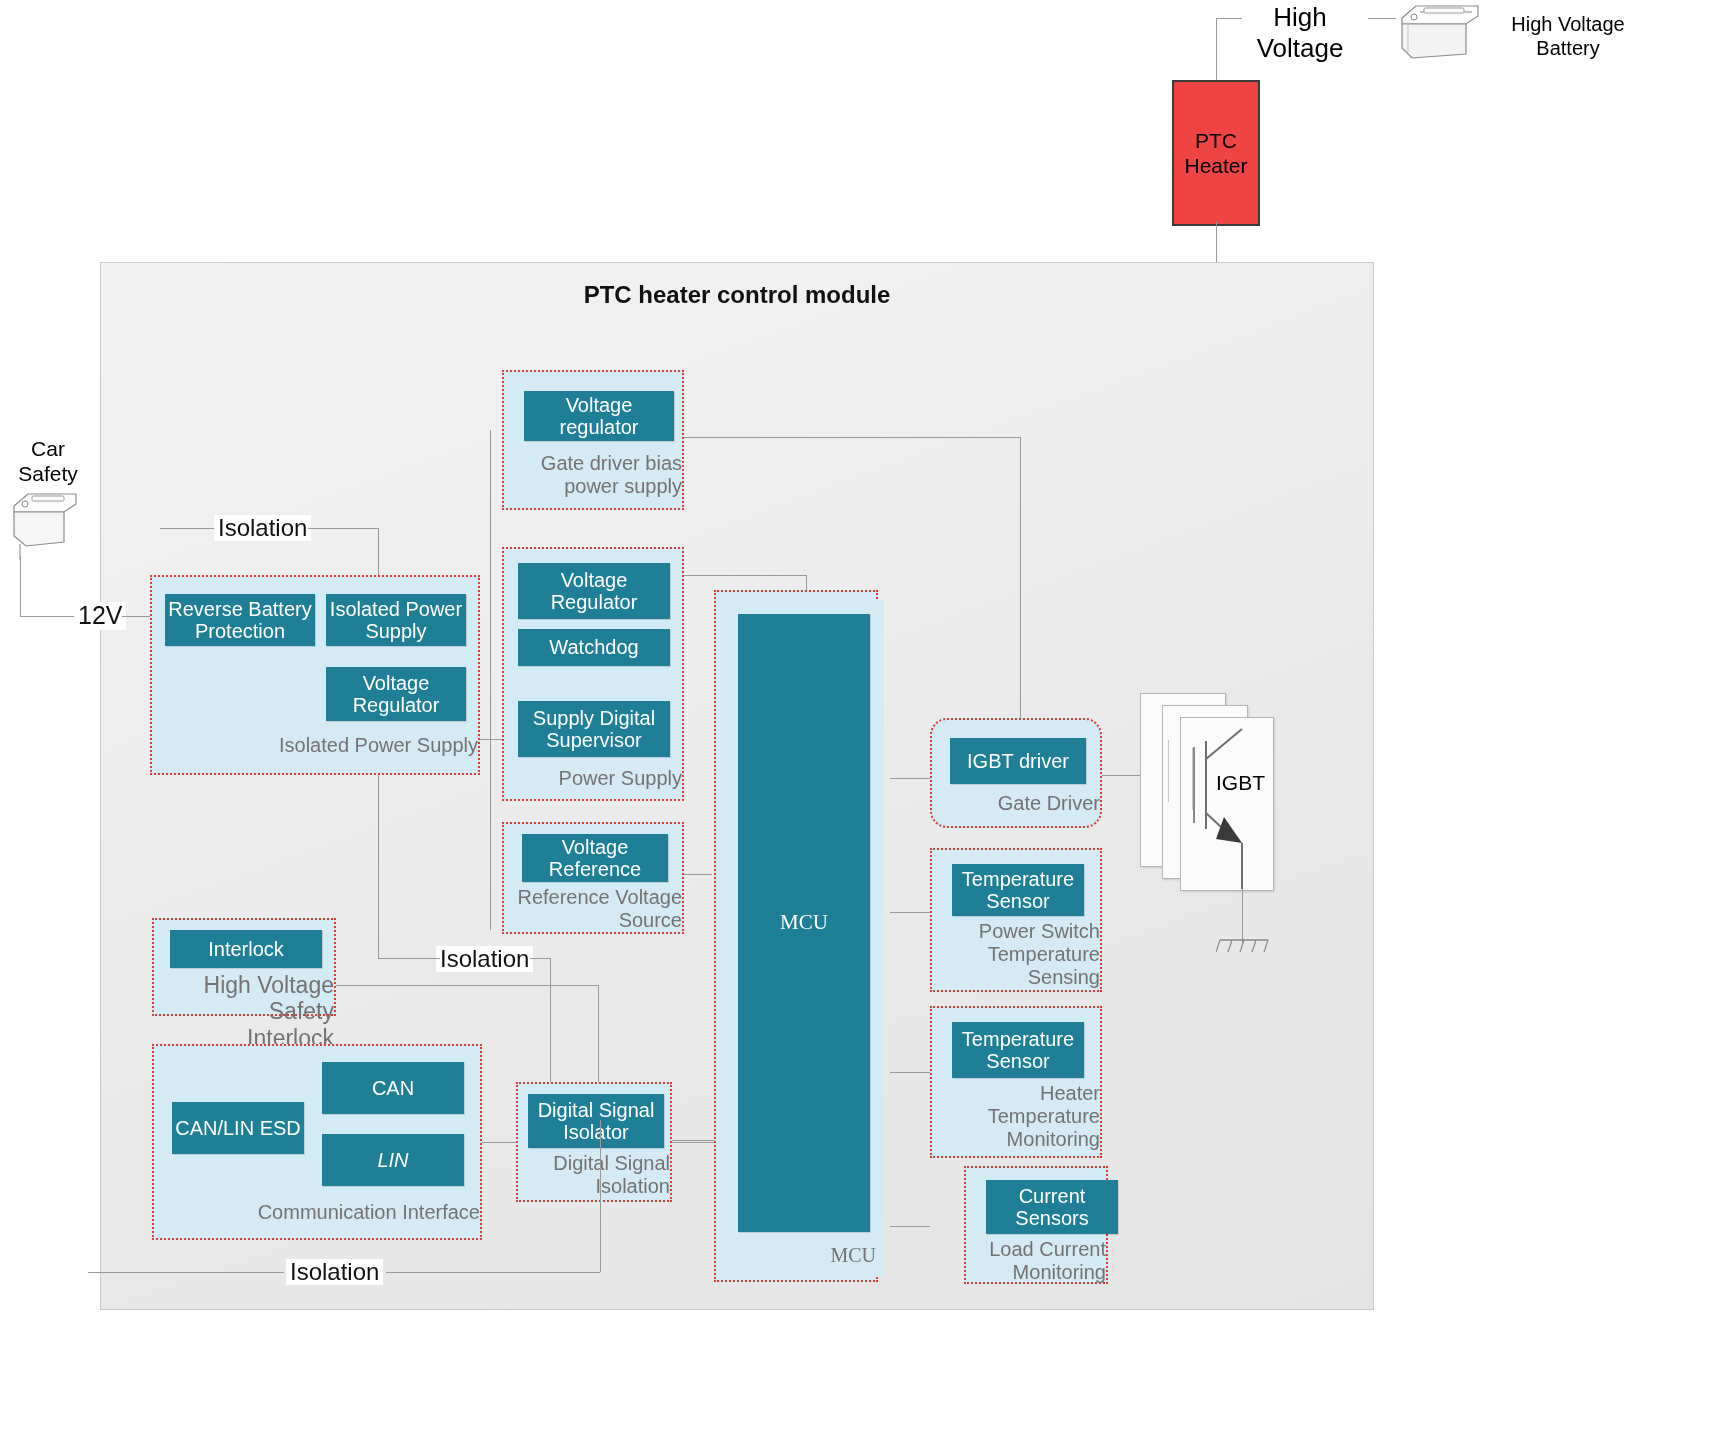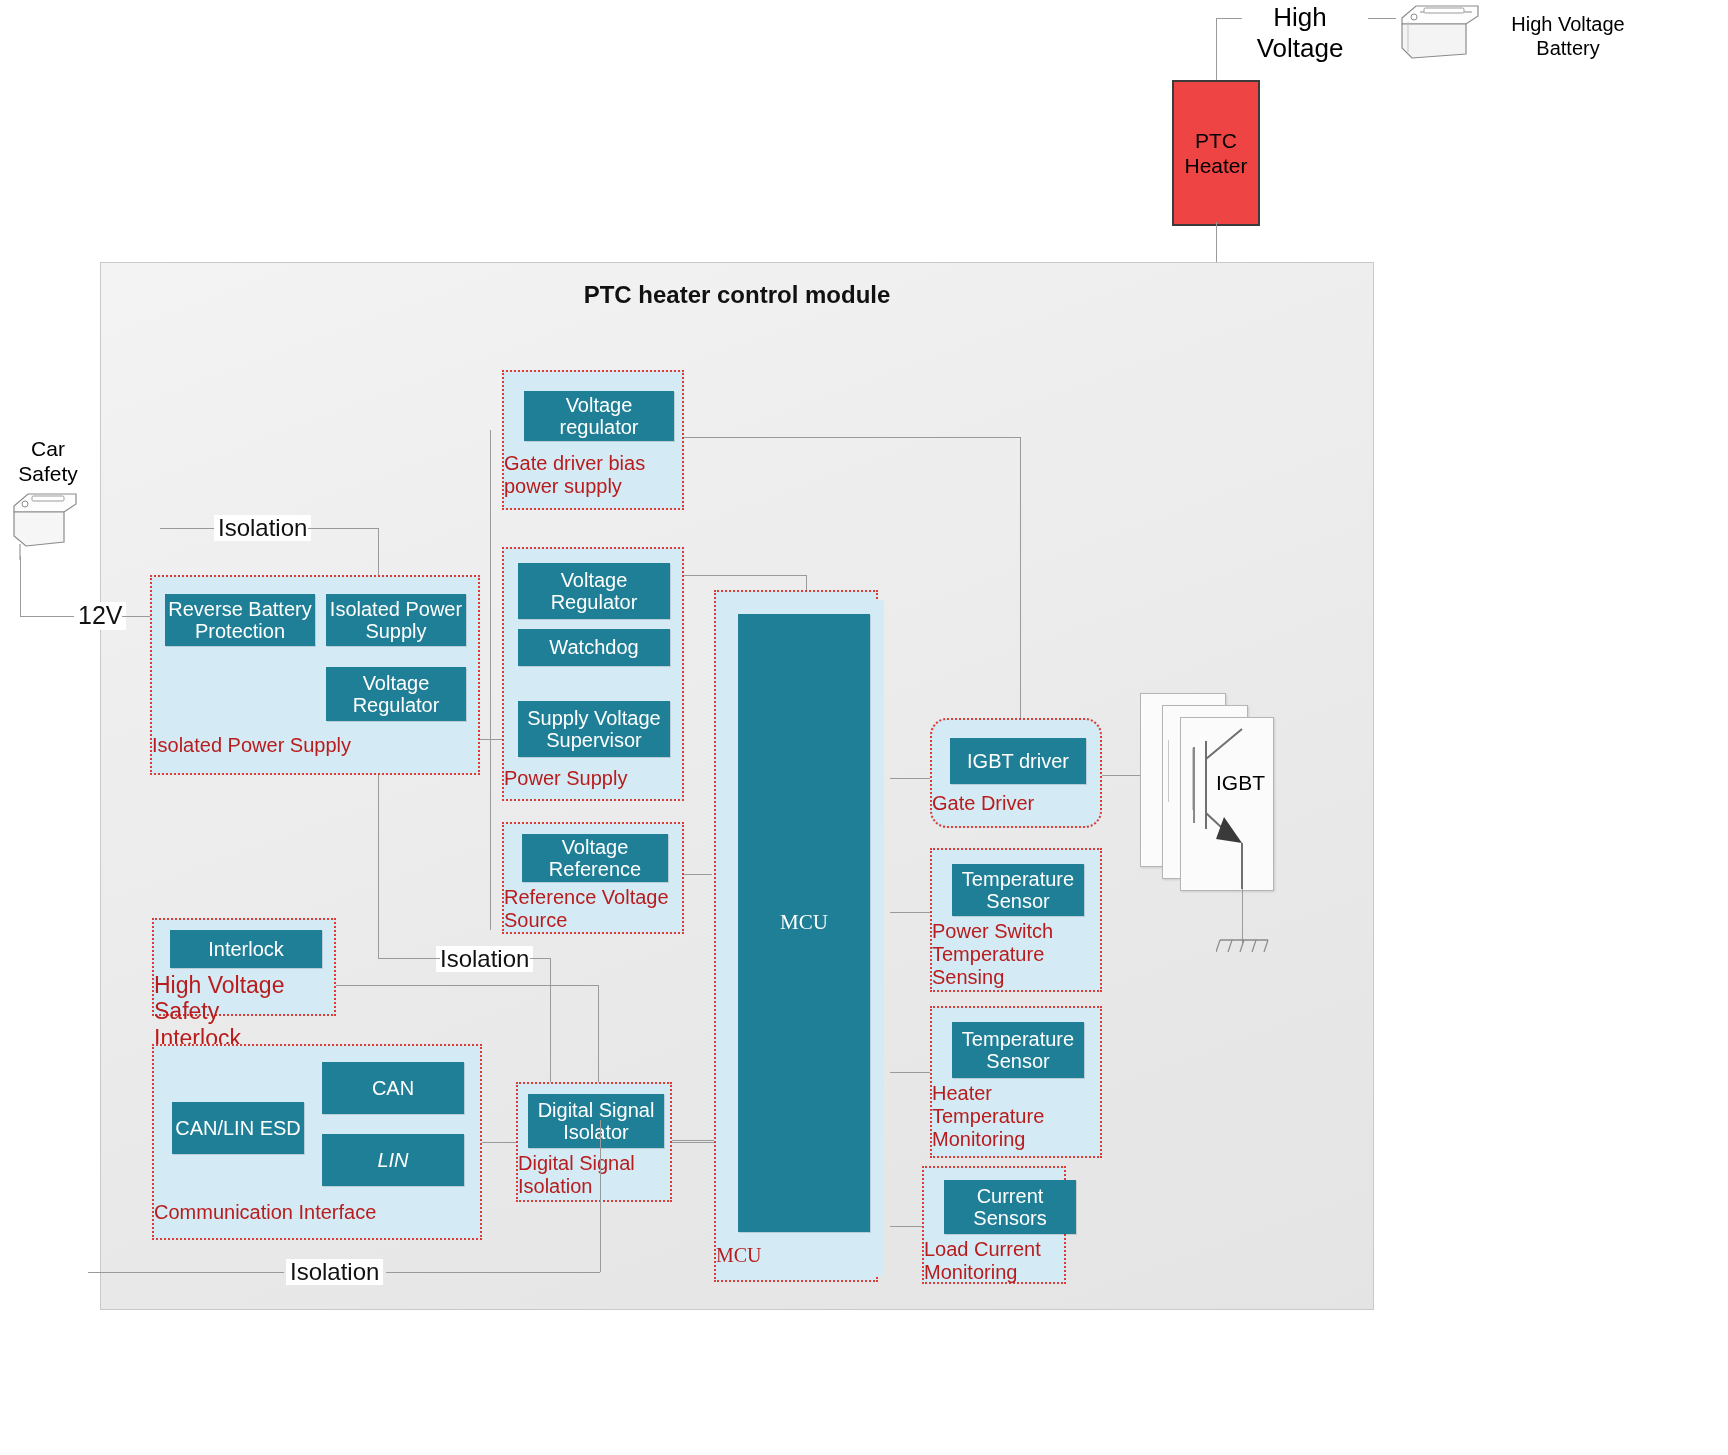--- a/index.html
+++ b/index.html
@@ -23,22 +23,22 @@
     text-align:center;font-weight:bold;font-size:24px;color:#111;
   }
 
   
   .group{
     position:absolute;box-sizing:border-box;
     border:2px dotted #e03b32;
     background:#d4eaf4;
   }
   .group-label{
-    position:absolute;left:0;width:100%;text-align:left;
-    color:#b91c1c;font-size:20px;line-height:1.15;white-space:pre-line;
+    position:absolute;left:0;width:100%;text-align:right;
+    color:#737373;font-size:20px;line-height:1.15;white-space:pre-line;
   }
 
   
   .chip{
     position:absolute;box-sizing:border-box;
     background:#1f7f96;
     color:#ffffff;
     display:flex;align-items:center;justify-content:center;
     text-align:center;
     font-size:20px;line-height:1.12;
@@ -154,21 +154,21 @@
   </div>
 
   <div class="line hline" style="left:480px;top:739px;width:22px;"></div>
 
   <div class="line vline" style="left:378px;top:775px;height:183px;"></div>
 
   <div class="group" style="left:502px;top:547px;width:182px;height:254px;">
     <div class="chip" style="left:14px;top:14px;width:152px;height:56px;">Voltage
 Regulator</div>
     <div class="chip" style="left:14px;top:80px;width:152px;height:37px;text-align:center;">Watchdog</div>
-    <div class="chip" style="left:14px;top:152px;width:152px;height:56px;">Supply Voltage
+    <div class="chip" style="left:14px;top:152px;width:152px;height:56px;">Supply Digital
 Supervisor</div>
     <div class="group-label" style="top:218px;">Power Supply</div>
   </div>
 
   <div class="line hline" style="left:684px;top:575px;width:122px;"></div>
   <div class="line vline" style="left:806px;top:575px;height:32px;"></div>
 
   <div class="group" style="left:502px;top:822px;width:182px;height:112px;">
     <div class="chip" style="left:18px;top:10px;width:146px;height:48px;">Voltage
 Reference</div>
@@ -241,21 +241,21 @@
   </div>
 
   <div class="group" style="left:930px;top:1006px;width:172px;height:152px;">
     <div class="chip" style="left:20px;top:14px;width:132px;height:56px;">Temperature
 Sensor</div>
     <div class="group-label" style="top:74px;">Heater
 Temperature
 Monitoring</div>
   </div>
 
-  <div class="group" style="left:922px;top:1166px;width:144px;height:118px;">
+  <div class="group" style="left:964px;top:1166px;width:144px;height:118px;">
     <div class="chip" style="left:20px;top:12px;width:132px;height:54px;">Current
 Sensors</div>
     <div class="group-label" style="top:70px;">Load Current
 Monitoring</div>
   </div>
 
   <div class="igbt-card" style="left:1140px;top:693px;width:84px;height:172px;"></div>
   <div class="igbt-card" style="left:1162px;top:705px;width:84px;height:172px;"></div>
   <div class="igbt-card" style="left:1180px;top:717px;width:92px;height:172px;"></div>
 

